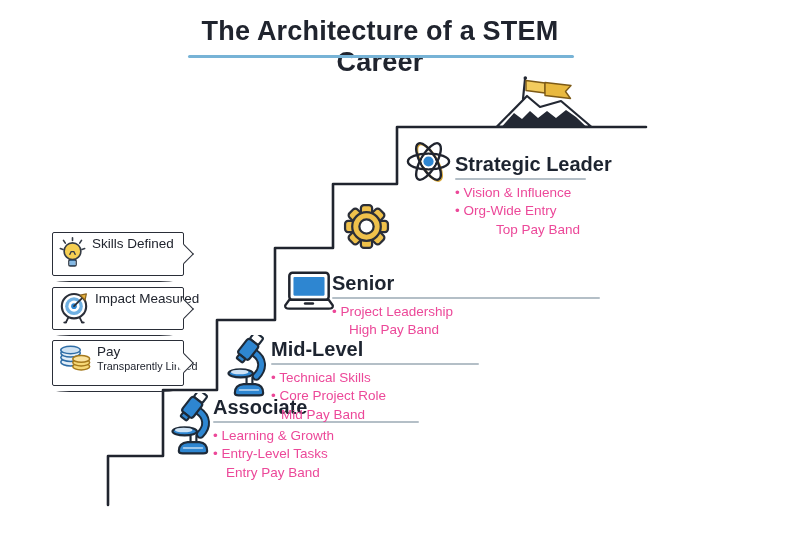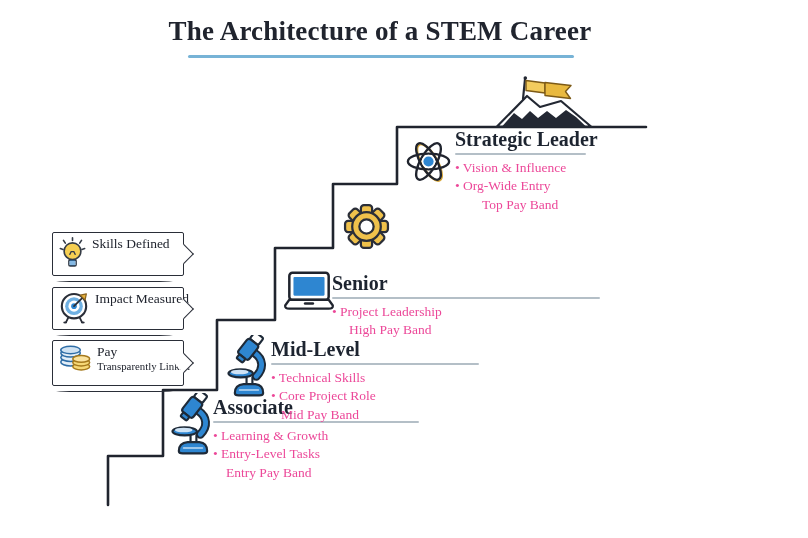--- a/index.html
+++ b/index.html
@@ -1,18 +1,18 @@
 <!DOCTYPE html>
 <html><head>
 <meta charset="utf-8">
 <style>
   html,body{margin:0;padding:0;background:#ffffff;}
   .canvas{
     position:relative;width:808px;height:538px;background:#ffffff;overflow:hidden;
-    font-family:Liberation Serif, serif;color:#262b33;
+    font-family:Liberation Sans, sans-serif;color:#262b33;
   }
   
   .page-title{
     position:absolute;left:164px;top:16px;width:432px;text-align:center;
     font-size:27px;font-weight:600;color:#20242e;letter-spacing:.2px;
   }
   .title-underline{
     position:absolute;left:188px;top:55px;width:386px;height:2.6px;
     background:#77b3d6;border-radius:2px;
   }
@@ -147,27 +147,27 @@
   <svg class="icon" style="left:403px;top:136px;width:51px;height:51px" viewBox="0 0 52 52">
     <g fill="none" stroke-width="2.4">
       <ellipse cx="27" cy="27" rx="21" ry="8" stroke="#d9a93c" transform="rotate(60 27 27)"></ellipse>
       <ellipse cx="26" cy="26" rx="21" ry="8" stroke="#20242e"></ellipse>
       <ellipse cx="26" cy="26" rx="21" ry="8" stroke="#20242e" transform="rotate(60 26 26)"></ellipse>
       <ellipse cx="26" cy="26" rx="21" ry="8" stroke="#20242e" transform="rotate(120 26 26)"></ellipse>
     </g>
     <circle cx="26" cy="26" r="7" fill="#ffffff"></circle>
     <circle cx="26" cy="26" r="5.2" fill="#2e86d1"></circle>
   </svg>
-  <div class="lvl-text" style="left:455px;top:128px">
+  <div class="lvl-text" style="left:455px;top:153px">
     <div class="lvl-title">Strategic Leader</div>
     <div class="lvl-rule" style="width:131px"></div>
     <div class="lvl-points">
       <div class="pt">• Vision &amp; Influence</div>
       <div class="pt">• Org-Wide Entry</div>
-      <div class="pt" style="margin-left:27px">Top Pay Band</div>
+      <div class="pt" style="margin-left:41px">Top Pay Band</div>
     </div>
   </div>
 
   <div class="callout" style="top:232px;height:44px">
     <svg class="co-icon" style="width:27px;height:34px" viewBox="0 0 30 36">
       <g stroke="#343b46" stroke-width="1.8" stroke-linecap="round">
         <path d="M15,1 L15,4 M5,4 L7,7 M25,4 L23,7 M1.5,13 L4.5,14 M28.5,13 L25.5,14" fill="none"></path>
         <circle cx="15" cy="16" r="9.3" fill="#f6cf52"></circle>
         <path d="M12,19.5 L13.5,16.5 L16.5,16.5 L18,19.5" fill="none" stroke-width="1.4"></path>
         <rect x="11" y="25.5" width="8" height="7" rx="1.5" fill="#2e86d1"></rect>

